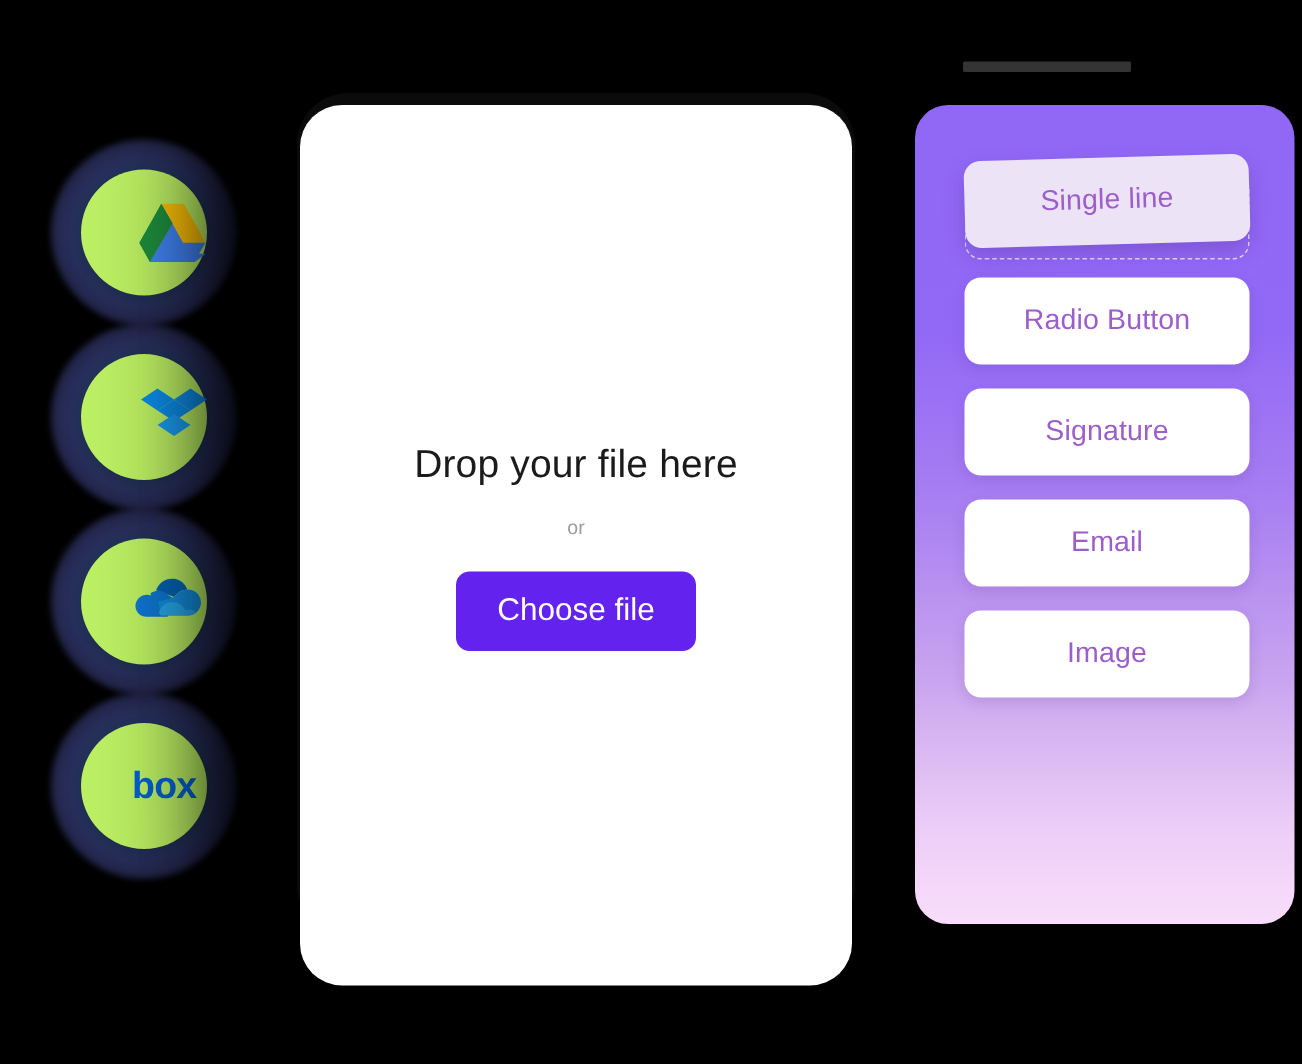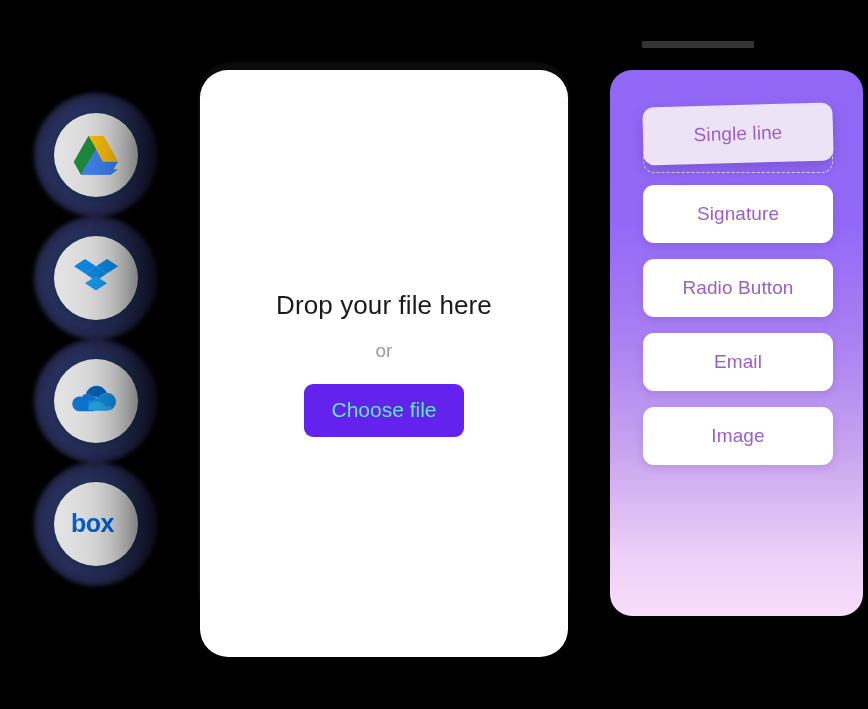--- a/index.html
+++ b/index.html
@@ -51,24 +51,24 @@
   .blob-3 { top: 249px; }
   .blob-4 { top: 372px; }
 
   .cloud-circle {
     position: absolute;
     left: 50%;
     transform: translateX(-50%);
     width: 84px;
     height: 84px;
     border-radius: 50%;
-    background: #e5e5e5;
+    background: #bef264;
     display: flex;
     align-items: center;
-    justify-content: center;
+    justify-content: flex-end;
     box-shadow: 0 2px 10px rgba(0,0,0,0.25);
   }
   .cc-1 { top: 23px; }
   .cc-2 { top: 146px; }
   .cc-3 { top: 269px; }
   .cc-4 { top: 392px; }
   .cloud-circle svg { display: block; }
 
   
   .drop-shadow-halo {
@@ -97,31 +97,31 @@
     justify-content: center;
   }
   .drop-title {
     font-size: 26px;
     color: #1b1b1b;
     letter-spacing: 0.1px;
     margin: 0;
     font-weight: 400;
   }
   .drop-or {
-    font-size: 19px;
+    font-size: 13px;
     color: #9b9b9b;
     margin: 19px 0 0 0;
   }
   .choose-file-btn {
     margin-top: 22px;
     border: none;
     outline: none;
     cursor: pointer;
     background: #6322ee;
-    color: #5eead4;
+    color: #ffffff;
     font-size: 21px;
     font-family: "Liberation Sans", sans-serif;
     padding: 15px 27px 17px 27px;
     border-radius: 9px;
     line-height: 1;
   }
 
   
   .panel-topbar {
     position: absolute;
@@ -260,28 +260,28 @@
     <div class="field-list">
 
       <div class="dragging-wrap">
         <div class="drop-placeholder"></div>
         <div class="field-card dragging">
           <span>Single line</span>
         </div>
       </div>
 
       <div class="field-card">
+        <span>Radio Button</span>
+      </div>
+
+      <div class="field-card">
         <span>Signature</span>
       </div>
 
       <div class="field-card">
-        <span>Radio Button</span>
-      </div>
-
-      <div class="field-card">
         <span>Email</span>
       </div>
 
       <div class="field-card">
         <span>Image</span>
       </div>
 
 
     </div>
   </div>

